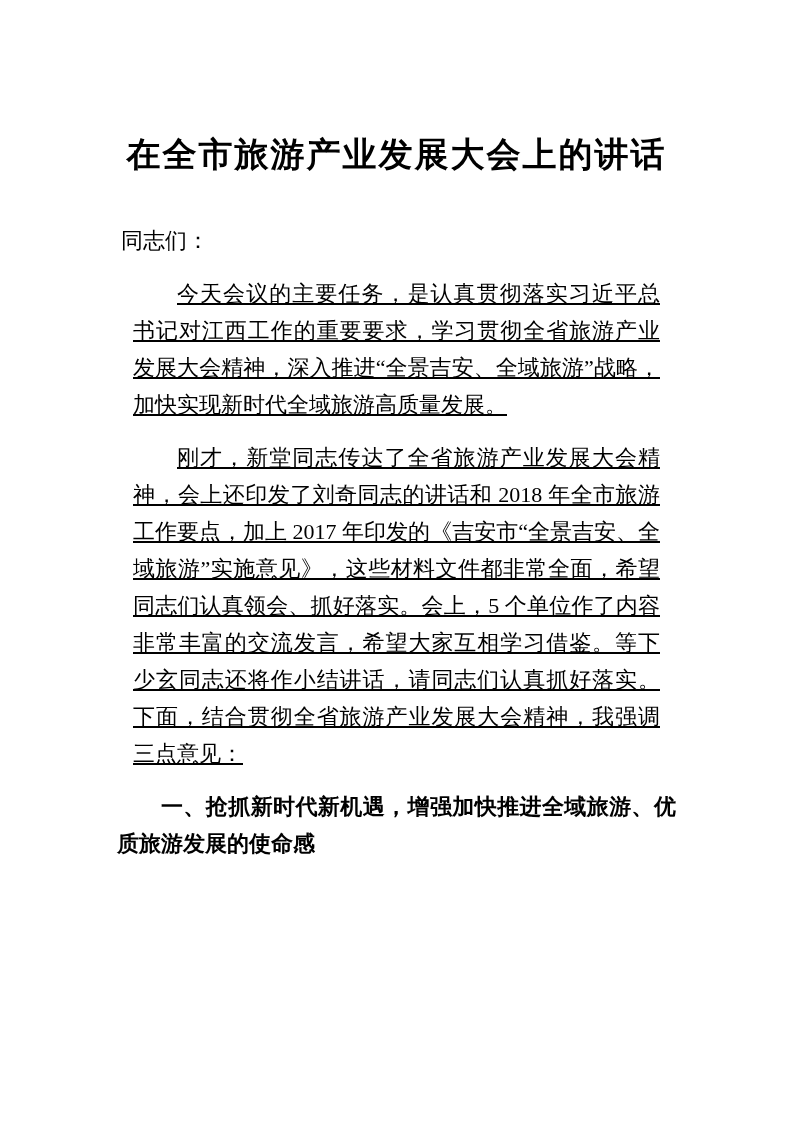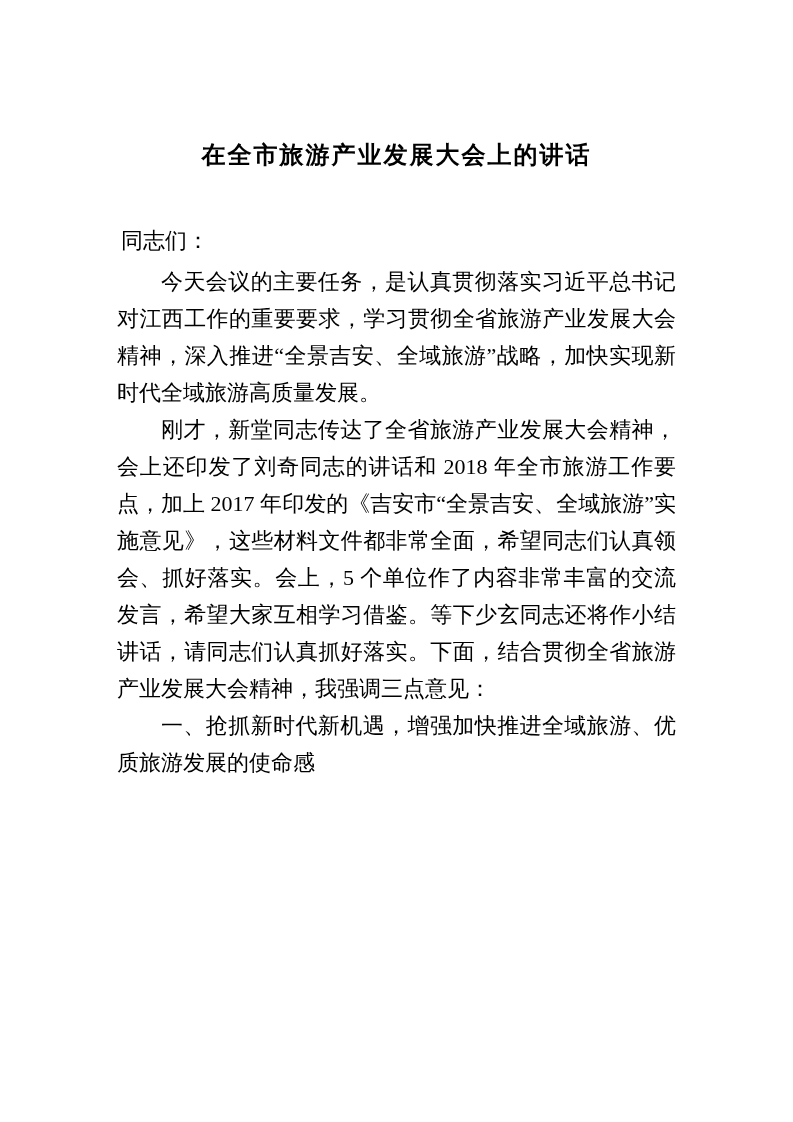--- a/index.html
+++ b/index.html
@@ -14,44 +14,45 @@
     background: #ffffff;
     box-sizing: border-box;
     padding: 137px 117px 0 117px;
     overflow: hidden;
     color: #000000;
   }
   .doc-title {
     margin: 0 0 49px 0;
     font-family: "Liberation Serif", "DejaVu Serif", serif;
     font-weight: 700;
-    font-size: 24px;
+    font-size: 34px;
     line-height: 36px;
     letter-spacing: 2px;
     text-align: center;
     white-space: nowrap;
   }
   .content {
     font-family: "Liberation Serif", "DejaVu Serif", serif;
     font-size: 22px;
     line-height: 37px;
     text-align: justify;
   }
   .salutation {
     margin: 4px;
     text-indent: 0;
   }
   .para {
-    margin: 0;
+    margin: 16px;
     text-indent: 2em;
+    text-decoration: underline;
   }
   .section-heading {
     margin: 0;
     font-family: "Liberation Sans", "DejaVu Sans", sans-serif;
-    font-weight: 400;
+    font-weight: 700;
     font-size: 22px;
     line-height: 37px;
     text-indent: 2em;
     text-align: justify;
   }
 </style>
 </head>
 <body>
 
 <div class="page">

